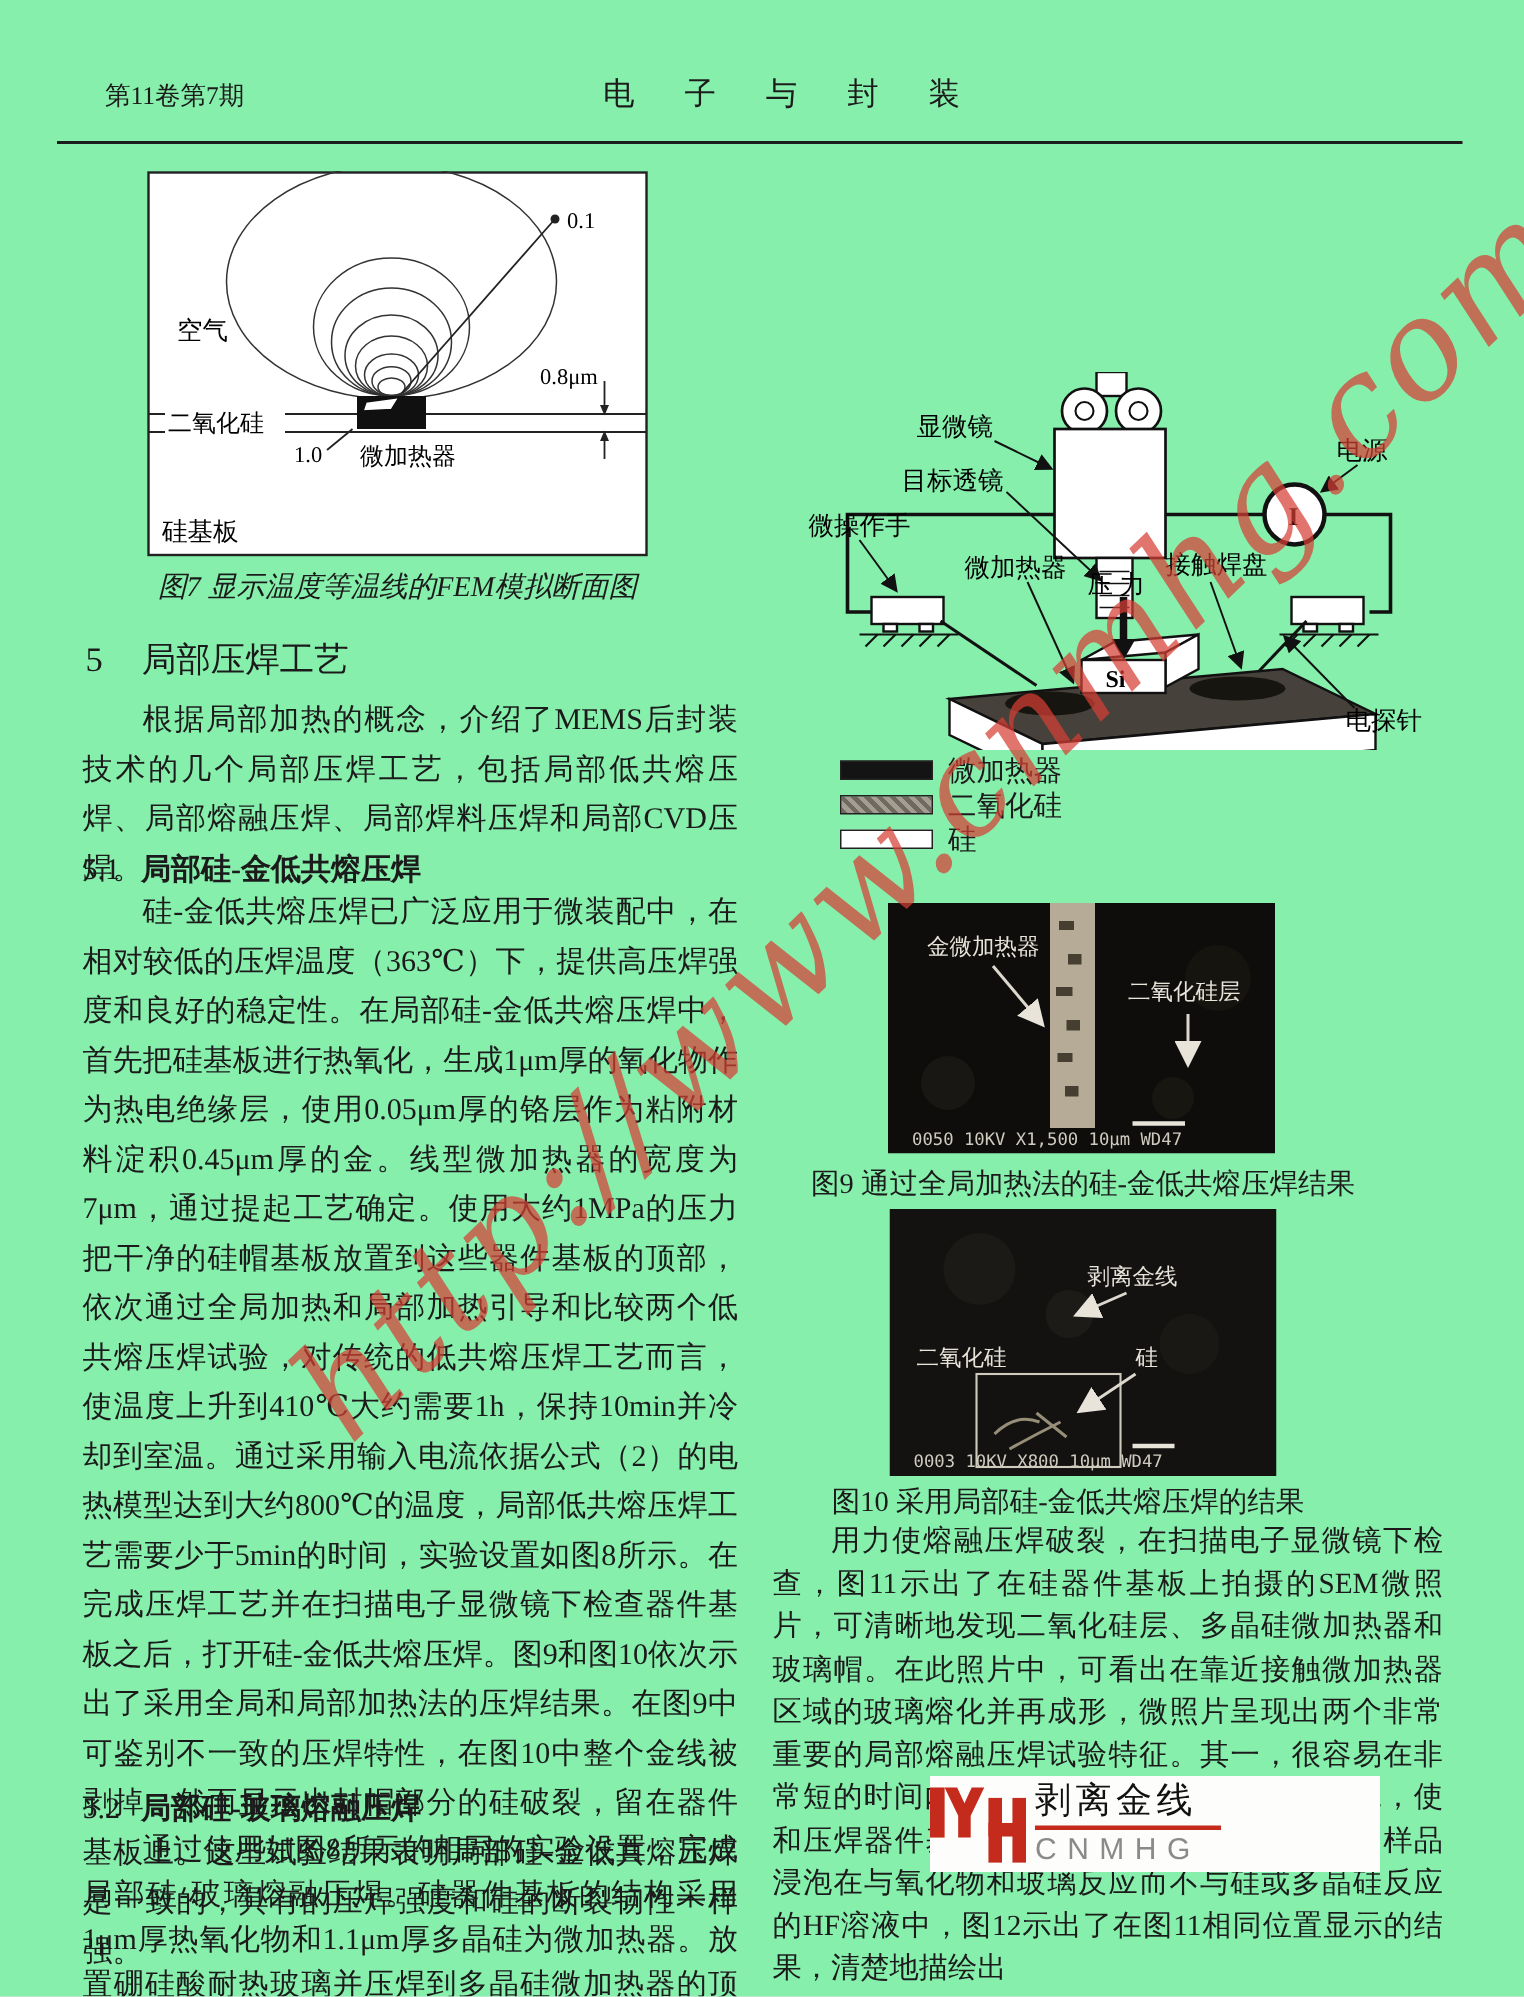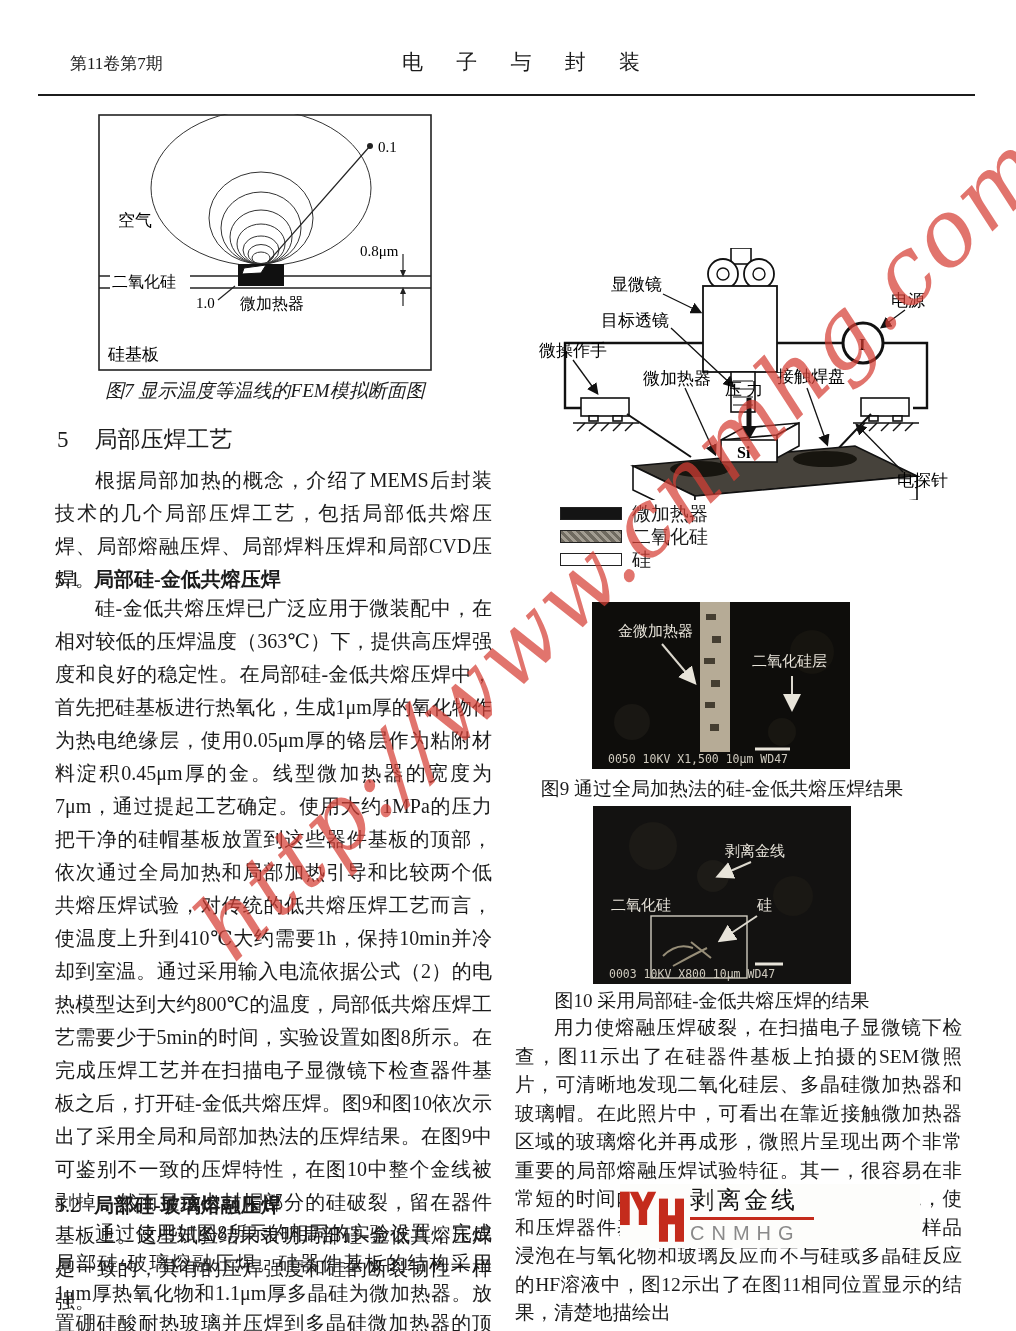--- a/index.html
+++ b/index.html
@@ -1,16 +1,16 @@
 <!DOCTYPE html>
 <html><head>
 <meta charset="utf-8">
 <style>
   html,body{margin:0;padding:0;background:#e8e8e8;}
-  #page{position:relative;width:1016px;height:1331px;background:#ffffff;overflow:hidden;
+  #page{position:relative;width:1016px;height:1331px;background:#86efac;overflow:hidden;
         font-family:"Liberation Serif","DejaVu Serif",serif;color:#1b1b1b;}
   .abs{position:absolute;}
   
   .vol{font-size:17px;}
   .journal{width:100%;text-align:center;font-size:21px;letter-spacing:14px;}
   .rule{background:#1c1c1c;height:2px;}
   
   .para{font-size:20px;line-height:33px;text-align:justify;}
   .para.indent{text-indent:2em;}
   .rcol{font-size:19.5px;line-height:28.5px;}

